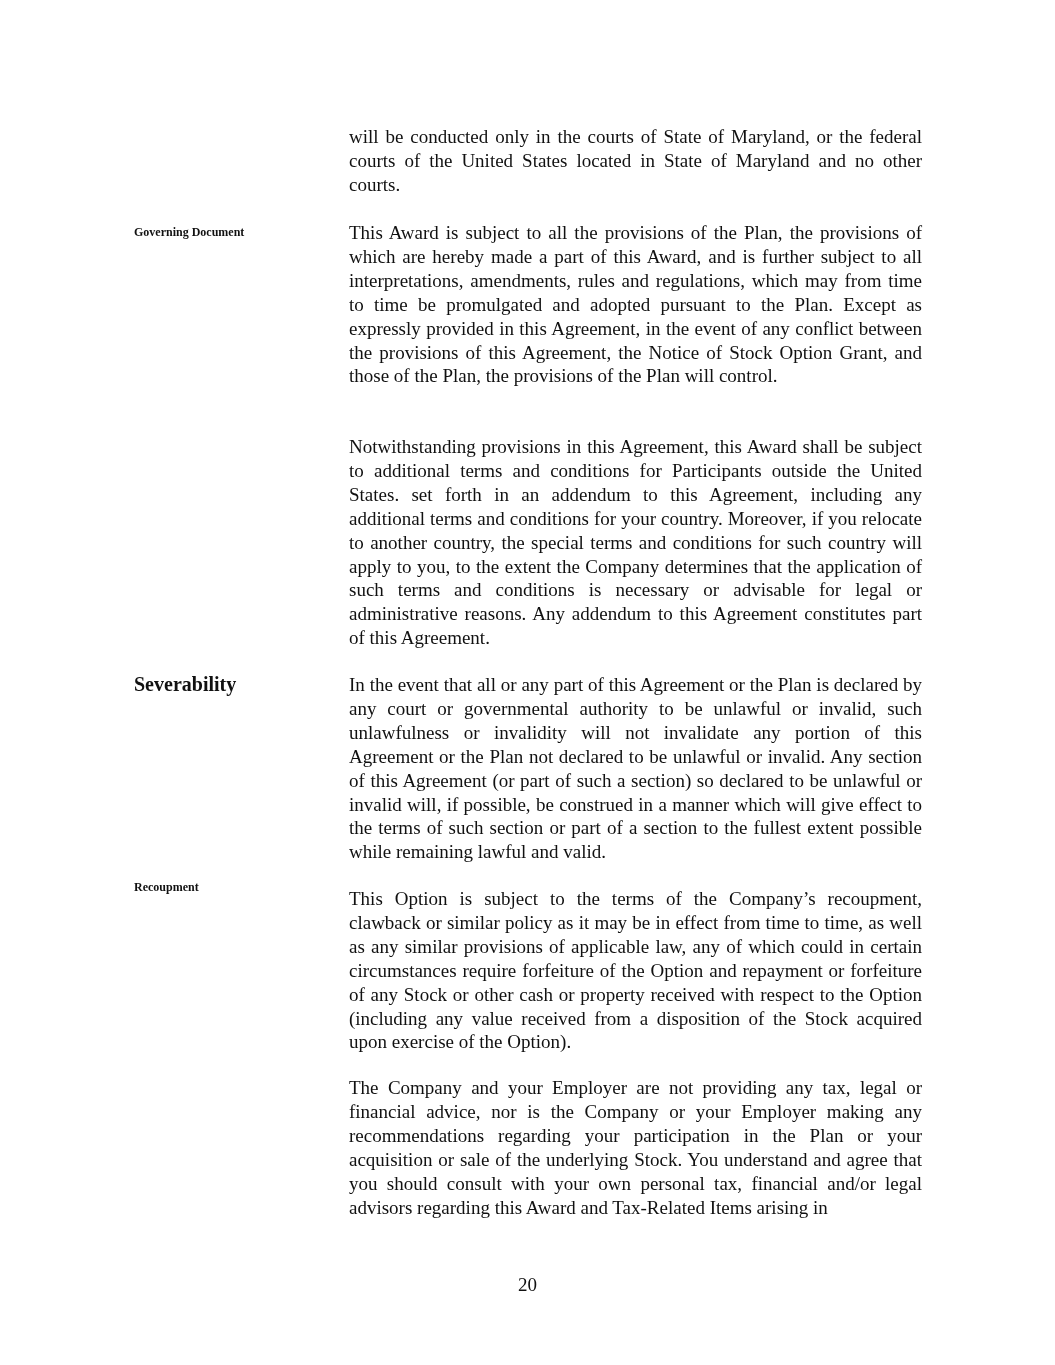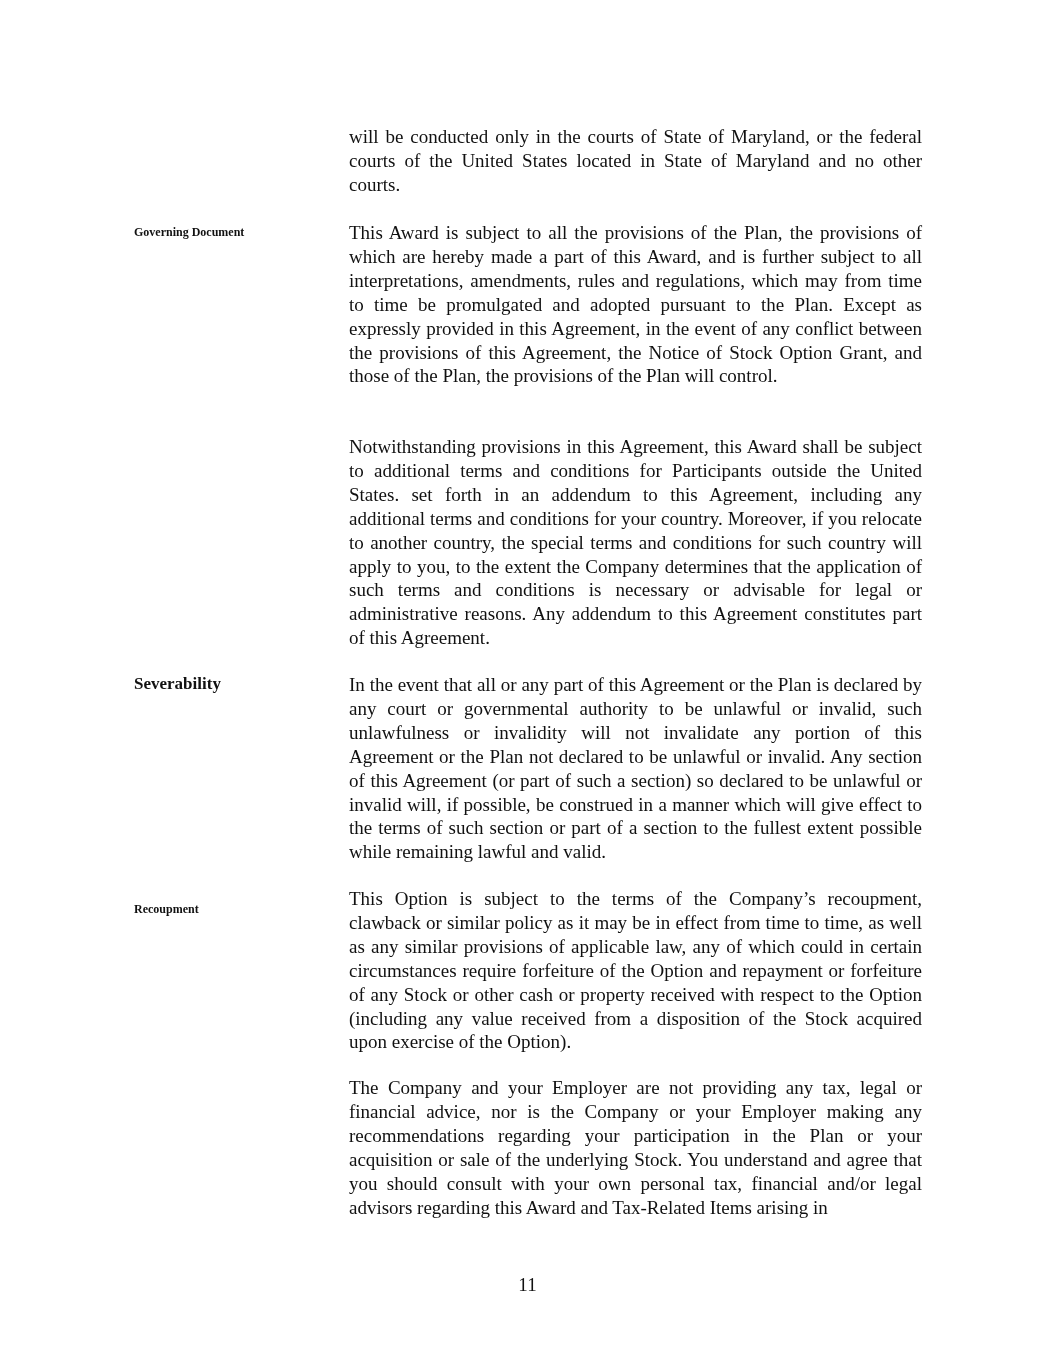--- a/index.html
+++ b/index.html
@@ -23,21 +23,21 @@
     }
     .label {
       position: absolute;
       left: 134px;
       width: 200px;
       font-weight: bold;
       font-size: 12px;
       line-height: 22px;
     }
     .label.small {
-      font-size: 17px;
+      font-size: 20px;
       line-height: 22px;
     }
     .body {
       position: absolute;
       left: 349px;
       width: 573px;
       font-size: 19px;
       line-height: 23.9px;
       text-align: justify;
       margin: 0;
@@ -59,19 +59,19 @@
 
   <p class="body" style="top:125px;">will be conducted only in the courts of State of Maryland, or the federal courts of the United States located in State of Maryland and no other courts.</p>
 
   <div class="label" style="top:221px;">Governing Document</div>
   <p class="body" style="top:221px;">This Award is subject to all the provisions of the Plan, the provisions of which are hereby made a part of this Award, and is further subject to all interpretations, amendments, rules and regulations, which may from time to time be promulgated and adopted pursuant to the Plan. Except as expressly provided in this Agreement, in the event of any conflict between the provisions of this Agreement, the Notice of Stock Option Grant, and those of the Plan, the provisions of the Plan will control.</p>
   <p class="body" style="top:435px;">Notwithstanding provisions in this Agreement, this Award shall be subject to additional terms and conditions for Participants outside the United States. set forth in an addendum to this Agreement, including any additional terms and conditions for your country. Moreover, if you relocate to another country, the special terms and conditions for such country will apply to you, to the extent the Company determines that the application of such terms and conditions is necessary or advisable for legal or administrative reasons. Any addendum to this Agreement constitutes part of this Agreement.</p>
 
   <div class="label small" style="top:673px;">Severability</div>
   <p class="body" style="top:673px;">In the event that all or any part of this Agreement or the Plan is declared by any court or governmental authority to be unlawful or invalid, such unlawfulness or invalidity will not invalidate any portion of this Agreement or the Plan not declared to be unlawful or invalid. Any section of this Agreement (or part of such a section) so declared to be unlawful or invalid will, if possible, be construed in a manner which will give effect to the terms of such section or part of a section to the fullest extent possible while remaining lawful and valid.</p>
 
-  <div class="label" style="top:898px;">Recoupment</div>
+  <div class="label" style="top:876px;">Recoupment</div>
   <p class="body" style="top:887px;">This Option is subject to the terms of the Company’s recoupment, clawback or similar policy as it may be in effect from time to time, as well as any similar provisions of applicable law, any of which could in certain circumstances require forfeiture of the Option and repayment or forfeiture of any Stock or other cash or property received with respect to the Option (including any value received from a disposition of the Stock acquired upon exercise of the Option).</p>
 
   <p class="body" style="top:1076px;">The Company and your Employer are not providing any tax, legal or financial advice, nor is the Company or your Employer making any recommendations regarding your participation in the Plan or your acquisition or sale of the underlying Stock.  You understand and agree that you should consult with your own personal tax, financial and/or legal advisors regarding this Award and Tax-Related Items arising in</p>
 
-  <div class="page-number">11</div>
+  <div class="page-number">20</div>
 </div>
 
 </body></html>

